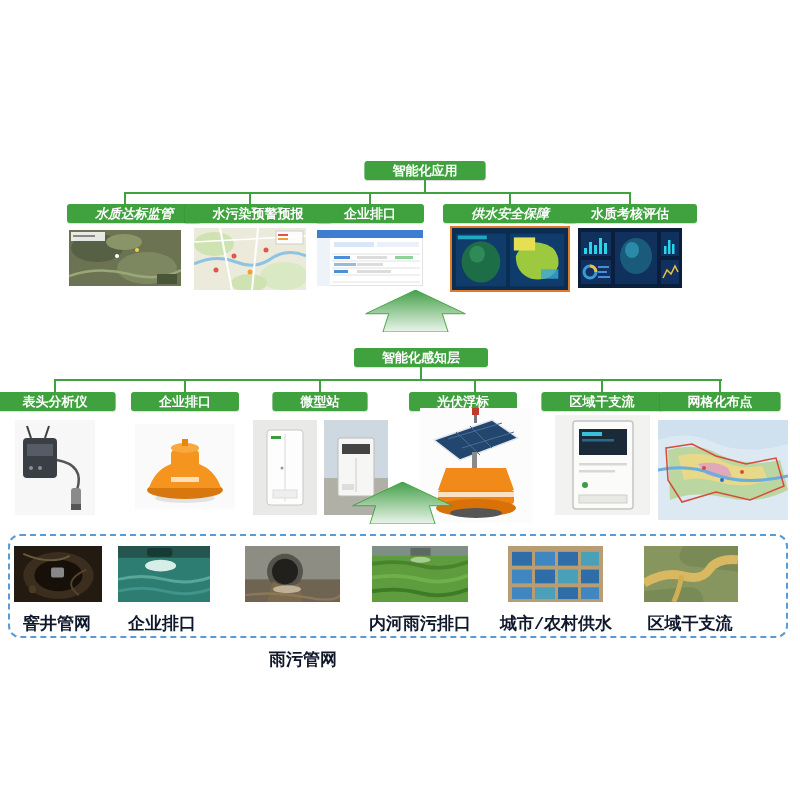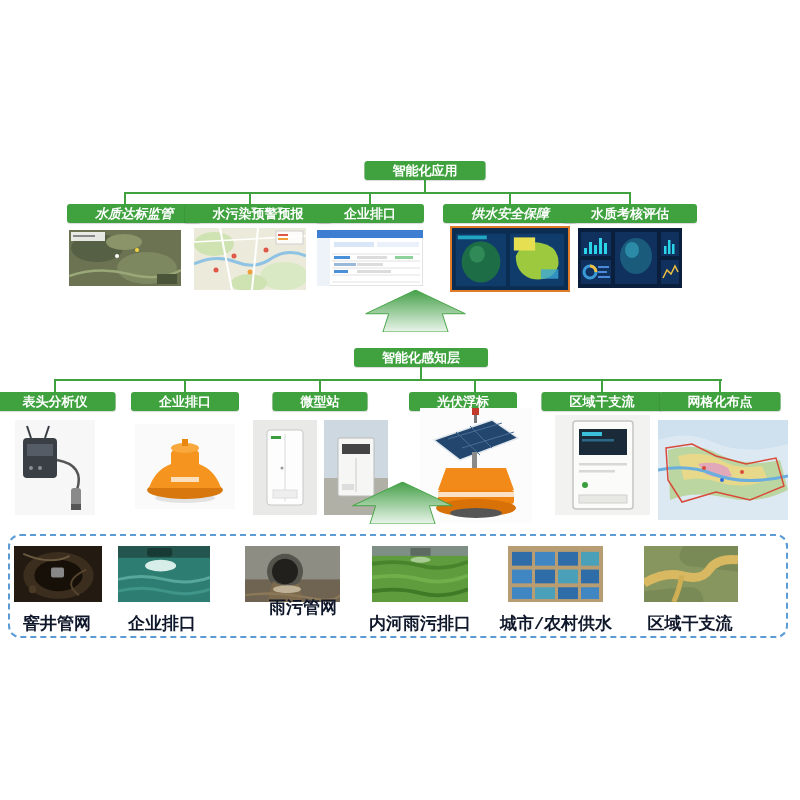--- a/index.html
+++ b/index.html
@@ -353,18 +353,18 @@
     <svg viewBox="0 0 95 57" preserveAspectRatio="none">
       <rect width="95" height="57" fill="#7a8a56"></rect>
       <path d="M0 0 L40 0 Q30 14 44 20 L95 26 L95 57 L60 57 Q60 40 40 42 L0 46 Z" fill="#8f9d64" opacity="0.6"></path>
       <path d="M0 38 Q20 26 38 30 Q58 36 66 24 Q74 12 95 14" stroke="#d8b860" stroke-width="9" fill="none"></path>
       <path d="M30 57 Q36 44 38 30" stroke="#cfae54" stroke-width="5" fill="none"></path>
     </svg>
   </div>
 
   <div class="blabel" style="left:57px;  top:612px;">窨井管网</div>
   <div class="blabel" style="left:162px; top:612px;">企业排口</div>
-  <div class="blabel" style="left:292px; top:596px;padding-left:22px;">雨污管网</div>
+  <div class="blabel" style="left:292px; top:648px;padding-left:22px;">雨污管网</div>
   <div class="blabel" style="left:420px; top:612px;">内河雨污排口</div>
   <div class="blabel" style="left:556px; top:612px;">城市/农村供水</div>
   <div class="blabel" style="left:690px; top:612px;">区域干支流</div>
 
 </div>
 
 </body></html>

